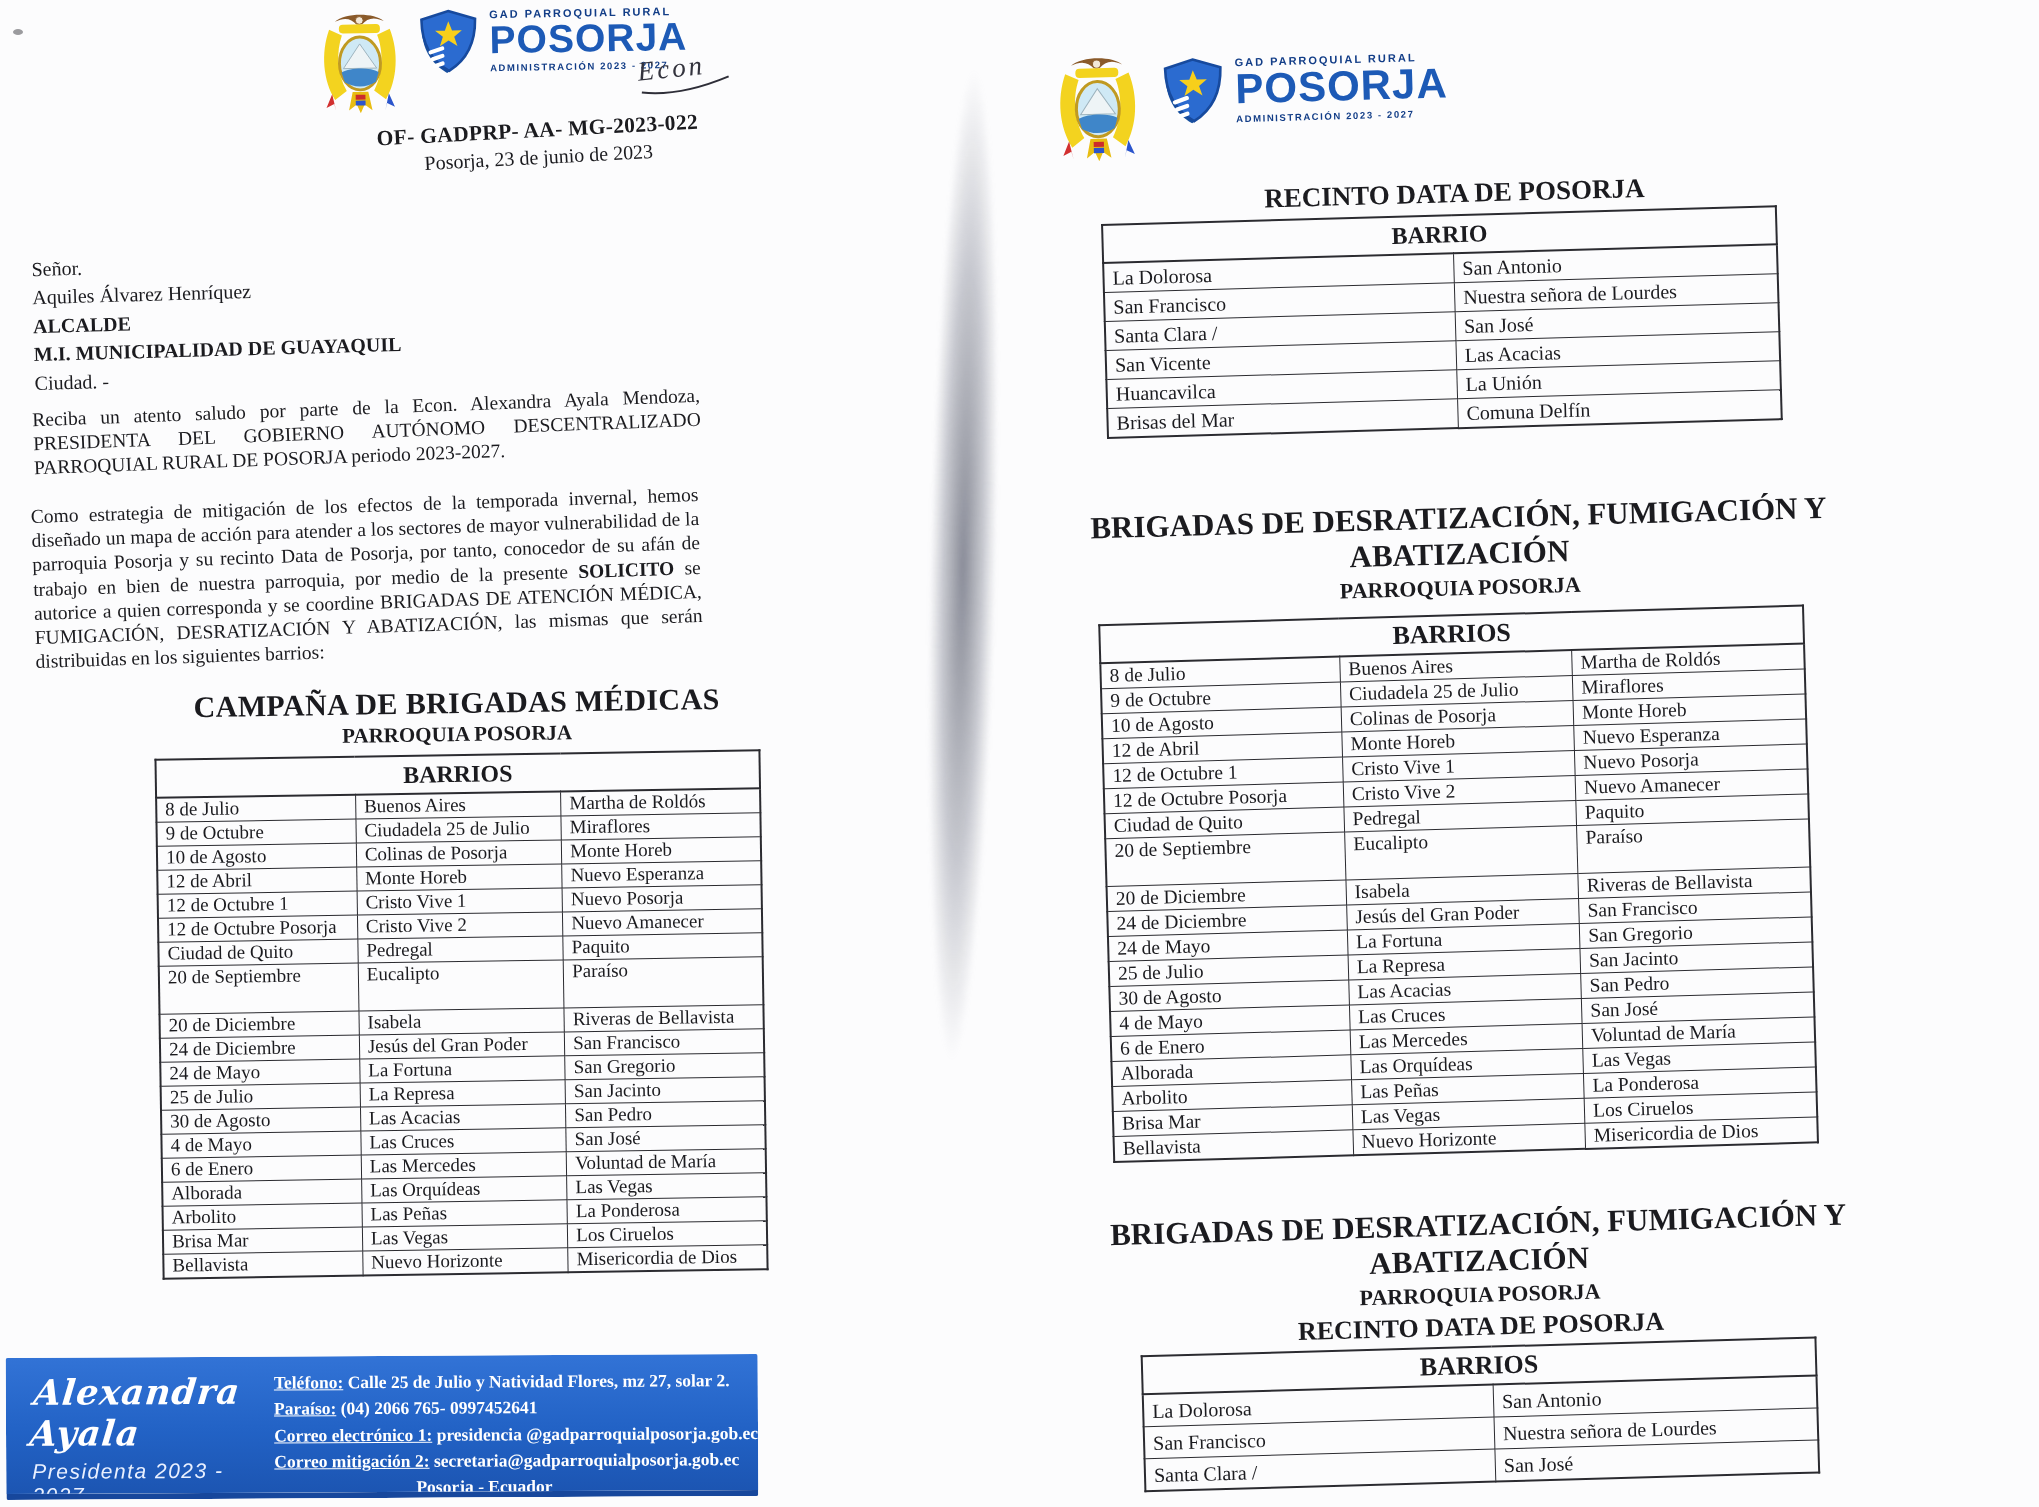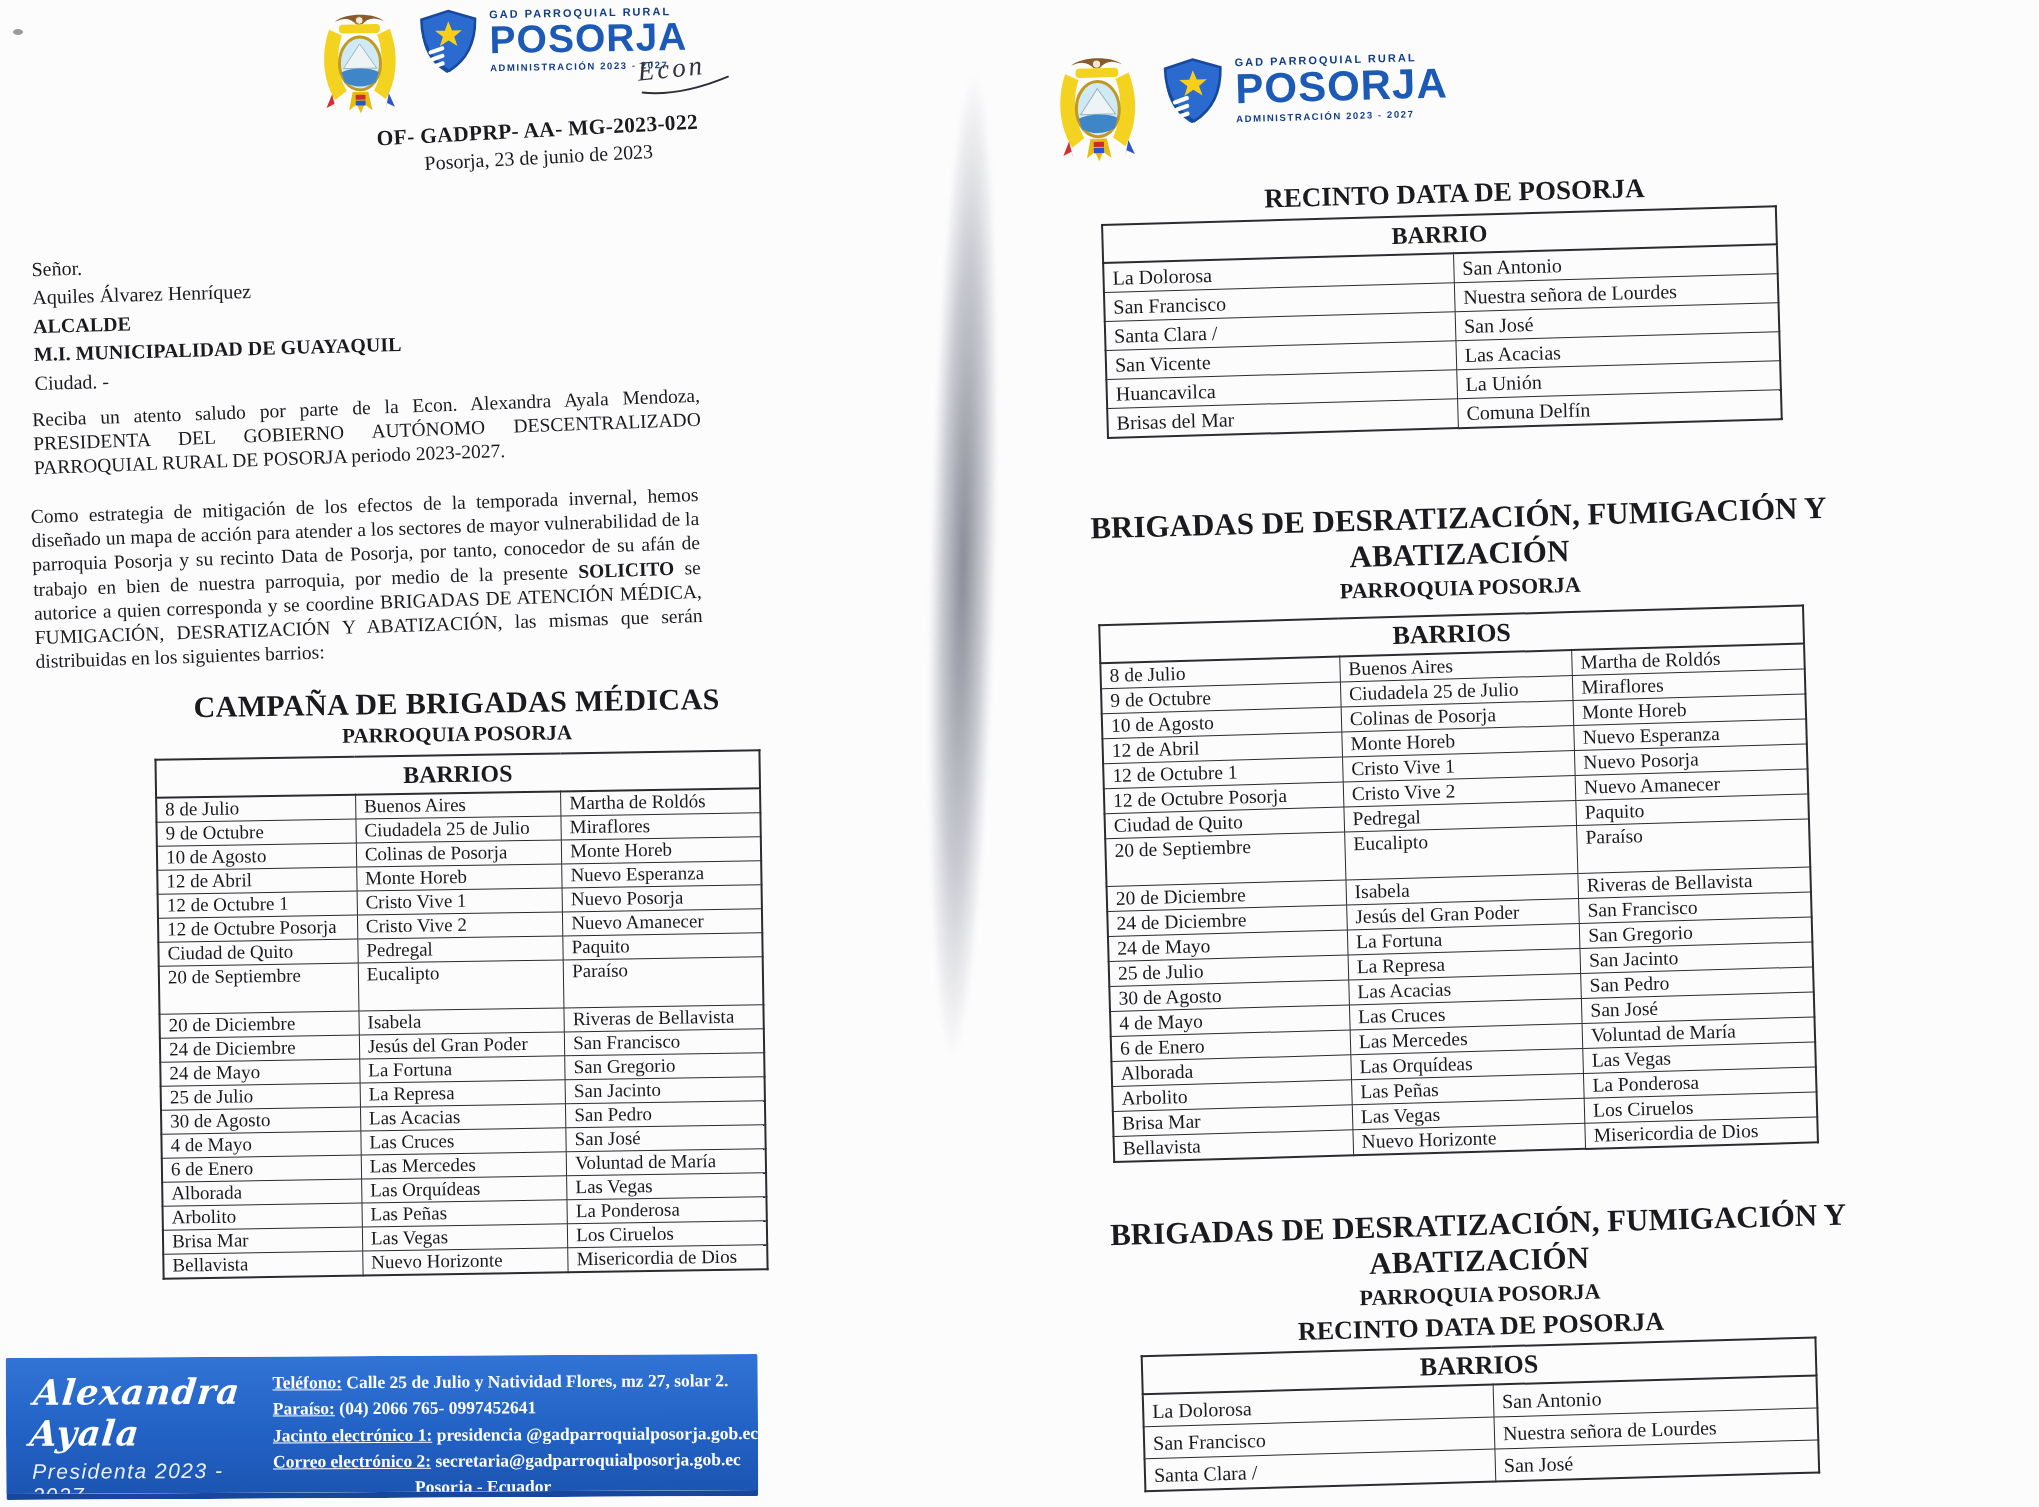--- a/index.html
+++ b/index.html
@@ -267,22 +267,22 @@
 
     <div class="abs footer sans">
       <div class="sig-col">
         <div class="sig-name" style="font-family:'DejaVu Serif',serif;">Alexandra Ayala</div>
         <div class="sig-title">Presidenta 2023 - 2027</div>
 
       </div>
       <div class="contact-col" style="font-family:'Liberation Serif',serif;">
         <div class="contact-line"><span class="lbl">Teléfono:</span> <span>Calle 25 de Julio y Natividad Flores, mz 27, solar 2.</span></div>
         <div class="contact-line"><span class="lbl">Paraíso:</span> <span>(04) 2066 765- 0997452641</span></div>
-        <div class="contact-line"><span class="lbl">Jacinto electrónico 1:</span> <span>presidencia @gadparroquialposorja.gob.ec</span></div>
-        <div class="contact-line"><span class="lbl">Correo electrónico 2:</span> <span>secretaria@gadparroquialposorja.gob.ec</span></div>
+        <div class="contact-line"><span class="lbl">Correo electrónico 1:</span> <span>presidencia @gadparroquialposorja.gob.ec</span></div>
+        <div class="contact-line"><span class="lbl">Correo mitigación 2:</span> <span>secretaria@gadparroquialposorja.gob.ec</span></div>
         <div class="footer-loc">Posorja - Ecuador</div>
       </div>
     </div>
   </div>
 
   <div class="abs page-right">
 
     <div class="abs" style="left:30px;top:38px;">
       <div class="logo-row">
         <span>

